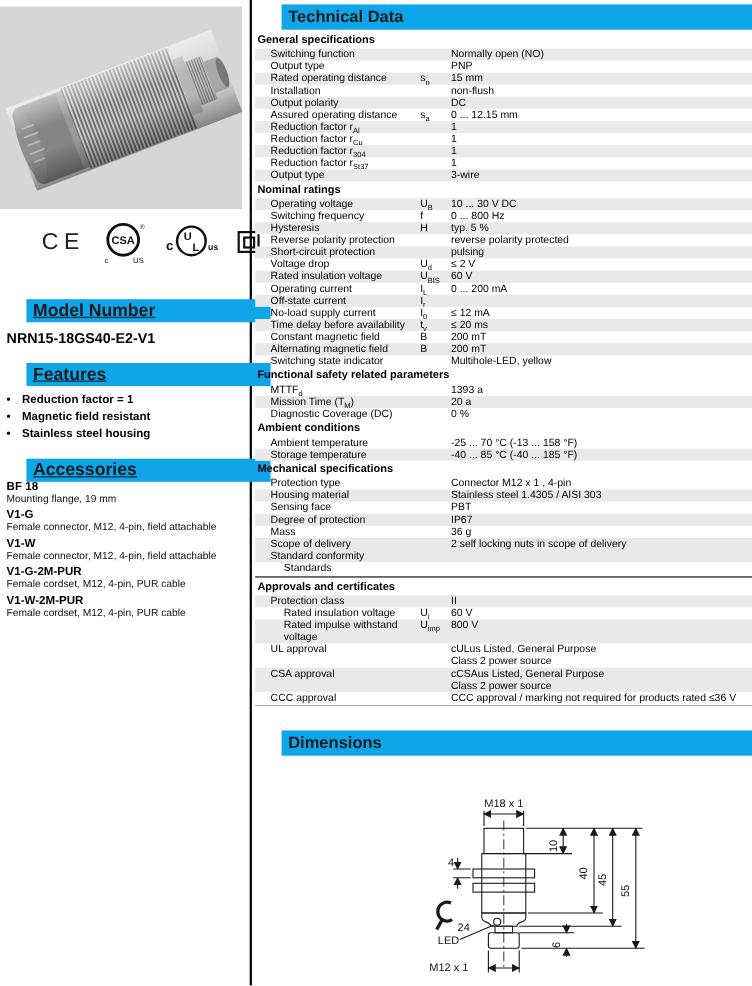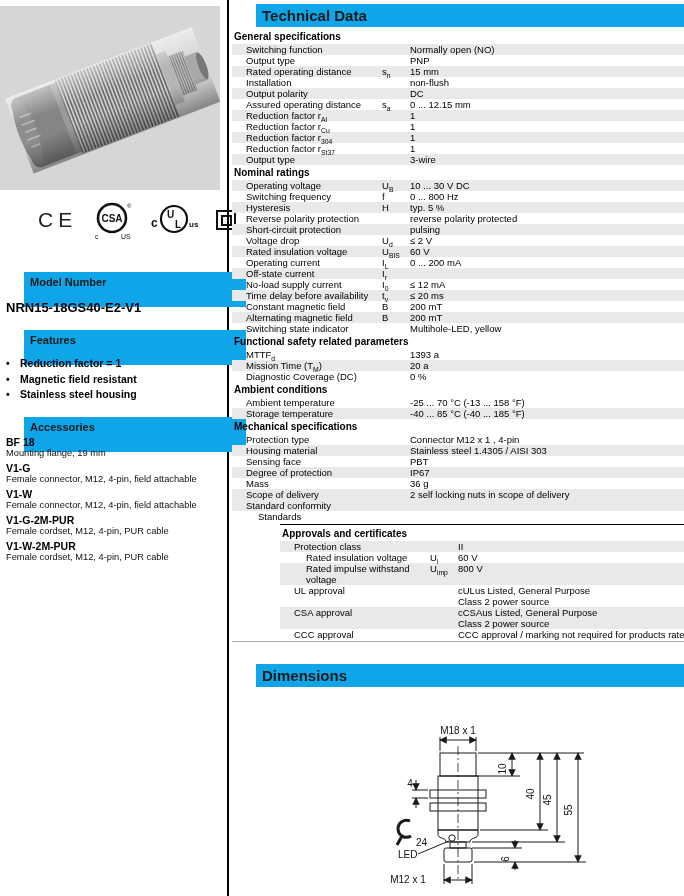--- a/index.html
+++ b/index.html
@@ -10,21 +10,21 @@
     -webkit-font-smoothing:antialiased;
   }
   .divider{position:absolute;left:227px;top:0;width:2px;height:896px;background:#000;}
   .bar{background:#0ea5e9;font-weight:bold;color:#1a1a1a;margin-left:24px;}
   
   .photo{position:absolute;left:0;top:6px;width:220px;height:184px;background:#d6d6d6;}
   .logos{position:absolute;left:0;top:198px;width:222px;height:44px;display:flex;align-items:center;justify-content:space-between;padding:0 12px;box-sizing:border-box;margin-left:26px;}
   .ce-text{font-size:21px;letter-spacing:5px;color:#222;font-weight:500;}
   .sq-outer{width:16px;height:16px;border:2px solid #111;display:flex;align-items:center;justify-content:center;}
   .sq-inner{width:7px;height:7px;border:2px solid #111;}
-  .left-bar{position:absolute;left:0;width:222px;height:35px;line-height:21px;font-size:11px;padding-left:6px;box-sizing:border-box;}
+  .left-bar{position:absolute;left:0;width:222px;height:21px;line-height:21px;font-size:16px;padding-left:6px;box-sizing:border-box;text-decoration:underline;}
   #bar-model{top:272px;}
   #model-number{position:absolute;left:6px;top:300px;font-weight:bold;font-size:13px;}
   #bar-features{top:330px;}
   #features-list{position:absolute;left:6px;top:356px;font-size:10.5px;font-weight:bold;}
   #features-list .feat{display:flex;line-height:15.5px;}
   #features-list .blt{width:14px;}
   #bar-accessories{top:417px;}
   #acc-list{position:absolute;left:6px;top:433px;width:210px;}
   .acc-name{font-weight:bold;font-size:10.5px;line-height:12px;margin-top:3px;}
   .acc-desc{font-size:9.3px;line-height:11px;color:#111;}
@@ -35,21 +35,21 @@
   #tech-table{position:absolute;left:232px;top:29px;width:452px;font-size:9.5px;}
   .sec-hdr{font-weight:bold;font-size:10px;padding:2px 0 2px 2px;line-height:11px;}
   .row{display:flex;line-height:11px;}
   .row.shade{background:#e9e9e9;}
   .lbl{box-sizing:border-box;width:150px;padding-left:14px;flex:none;}
   .lbl.ind2{padding-left:26px;}
   .sym{width:28px;flex:none;}
   .val{flex:1;white-space:nowrap;}
   .val div{line-height:11px;}
   #tech-table sub{font-size:6.8px;line-height:0;}
-  .sec.rule-top{border-top:1px solid #000;margin-top:2px;padding-top:1px;margin-left:48px;}
+  .sec.rule-top{border-top:1px solid #000;margin-top:2px;padding-top:1px;}
   .tbl-end{border-top:1px solid #aaa;margin-top:1px;}
   #dim-svg{position:absolute;left:232px;top:690px;}
   .dim-label{font-size:10px;fill:#111;}
   svg line,svg path.ln,svg rect.ol,svg circle.ol{stroke:#1a1a1a;fill:none;}
 </style>
 </head>
 <body>
 
 <div class="divider"></div>
 

